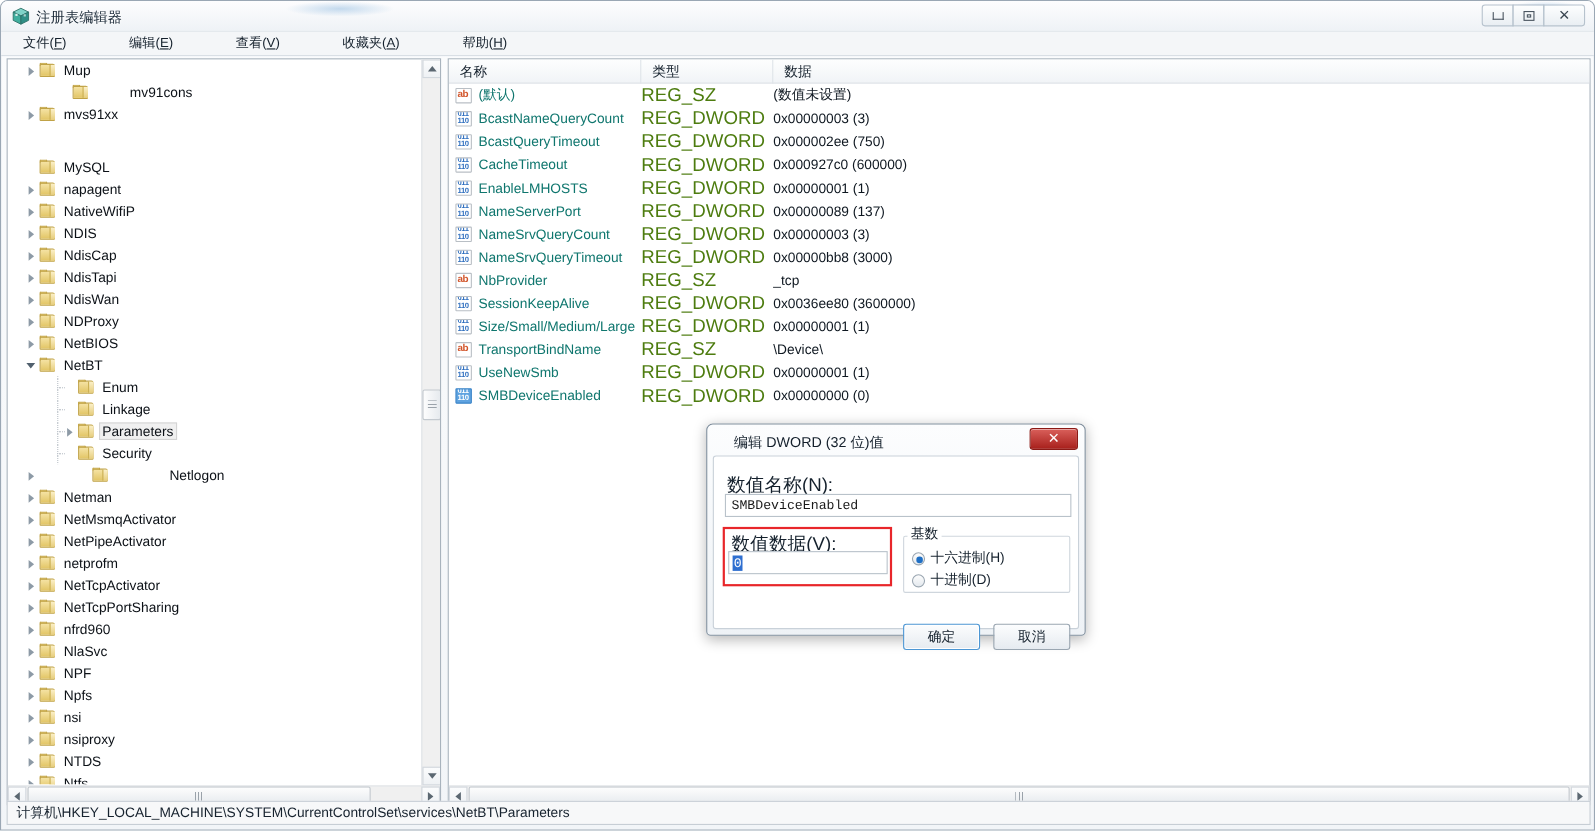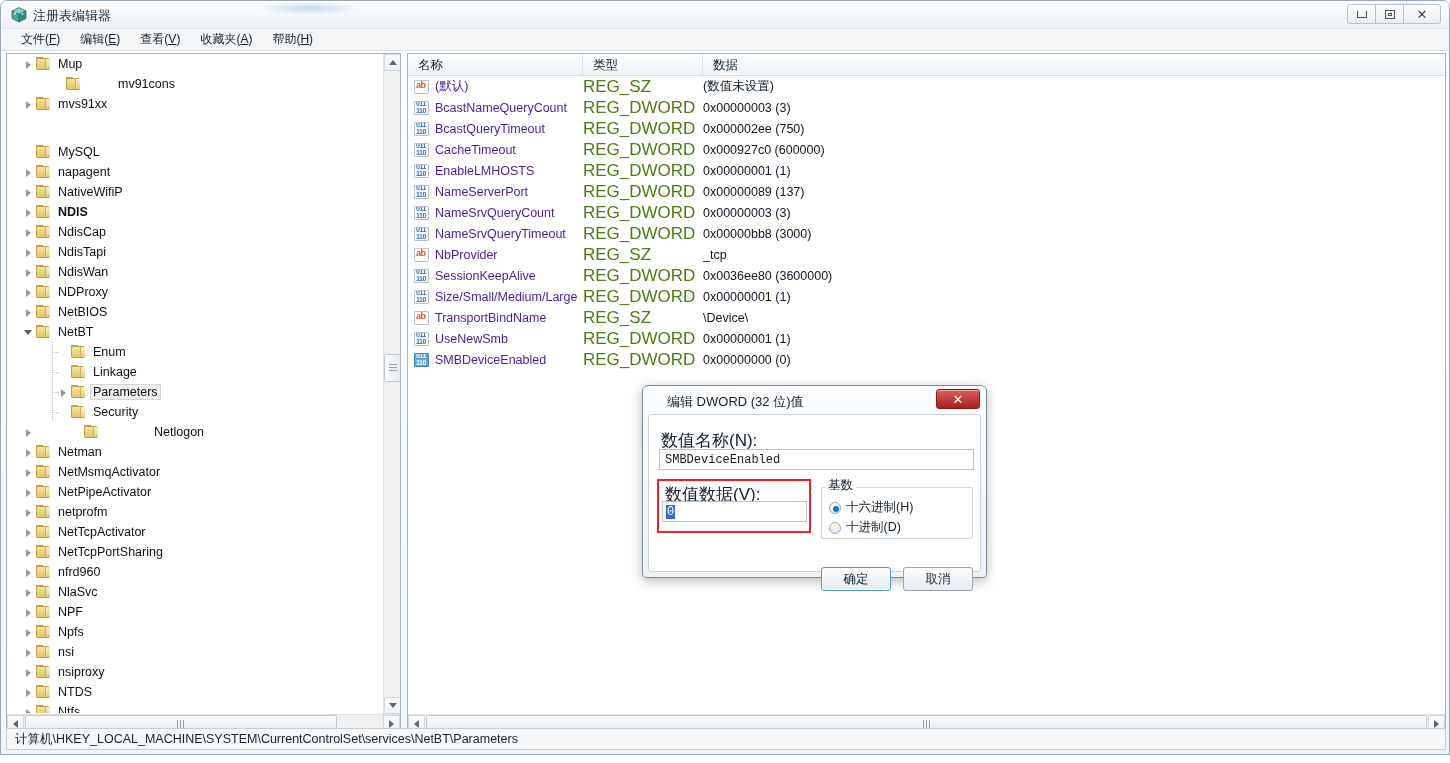--- a/index.html
+++ b/index.html
@@ -57,21 +57,21 @@
   }
   #smudge2 {
     position:absolute; right:14px; top:0px; width:60px; height:10px;
     background:radial-gradient(ellipse at center, rgba(150,190,225,.45), rgba(255,255,255,0) 70%);
     pointer-events:none;
   }
   
   #menubar {
     height:22px; background:#f4f6f8;
     border-bottom:1px solid #d9dfe5;
-    display:flex; align-items:center; padding-left:10px;
+    display:flex; align-items:center; padding-left:10px;gap:37px;
   }
   .menu-item {
     padding:2px 10px; font-size:12px; color:#14202c; white-space:nowrap;
   }
   .mn { text-decoration:underline; }
   
   #panes {
     position:absolute; left:5px; top:52px;
     width:1440px; height:679px;
     display:flex;
@@ -185,21 +185,21 @@
   }
   .lhcell {
     font-size:12.5px; color:#16222e; padding:3px 0 0 10px;
     border-right:1px solid #dfe4e9; height:22px; white-space:nowrap;
   }
   #lrows { position:absolute; left:0; top:22px; right:0; bottom:18px; }
   .lrow { height:21px; display:flex; align-items:center; white-space:nowrap; }
   .cname { width:175px; display:flex; align-items:center; padding-left:6px; }
   .ctype { width:120px; font-size:17px; color:#4d7c0f; }
   .cdata { font-size:12.5px; color:#0e1720; }
-  .lrow .nm { font-size:12.5px; color:#4c1d95;text-align:center; }
+  .lrow .nm { font-size:12.5px; color:#0f766e;text-align:center; }
   .vicon { width:15px; height:14px; margin-right:6px; flex:0 0 15px; position:relative; }
   .vicon.sz {
     background:#ffffff; border:1px solid #b9bfc5; border-radius:1px;
   }
   .vicon.sz::before {
     content:"ab"; position:absolute; left:1px; top:-1px;
     font-size:9px; font-weight:bold; color:#d2552b; font-family:"Liberation Sans",sans-serif;
     letter-spacing:-0.5px;
   }
   .vicon.dw {
@@ -391,21 +391,21 @@
           </div>
           <div class="tnode" style="padding-left: 16px;">
             <span class="arrow collapsed"></span>
             <span class="folder">
               <span class="ftab"></span>
               <span class="fback"></span>
               <span class="fside"></span>
             </span>
             <span class="tlabel">NativeWifiP</span>
           </div>
-          <div class="tnode" style="padding-left: 16px; font-weight: bold;">
+          <div class="tnode" style="padding-left: 16px;">
             <span class="arrow collapsed"></span>
             <span class="folder">
               <span class="ftab"></span>
               <span class="fback"></span>
               <span class="fside"></span>
             </span>
             <span class="tlabel">NDIS</span>
           </div>
           <div class="tnode" style="padding-left: 16px;">
             <span class="arrow collapsed"></span>

